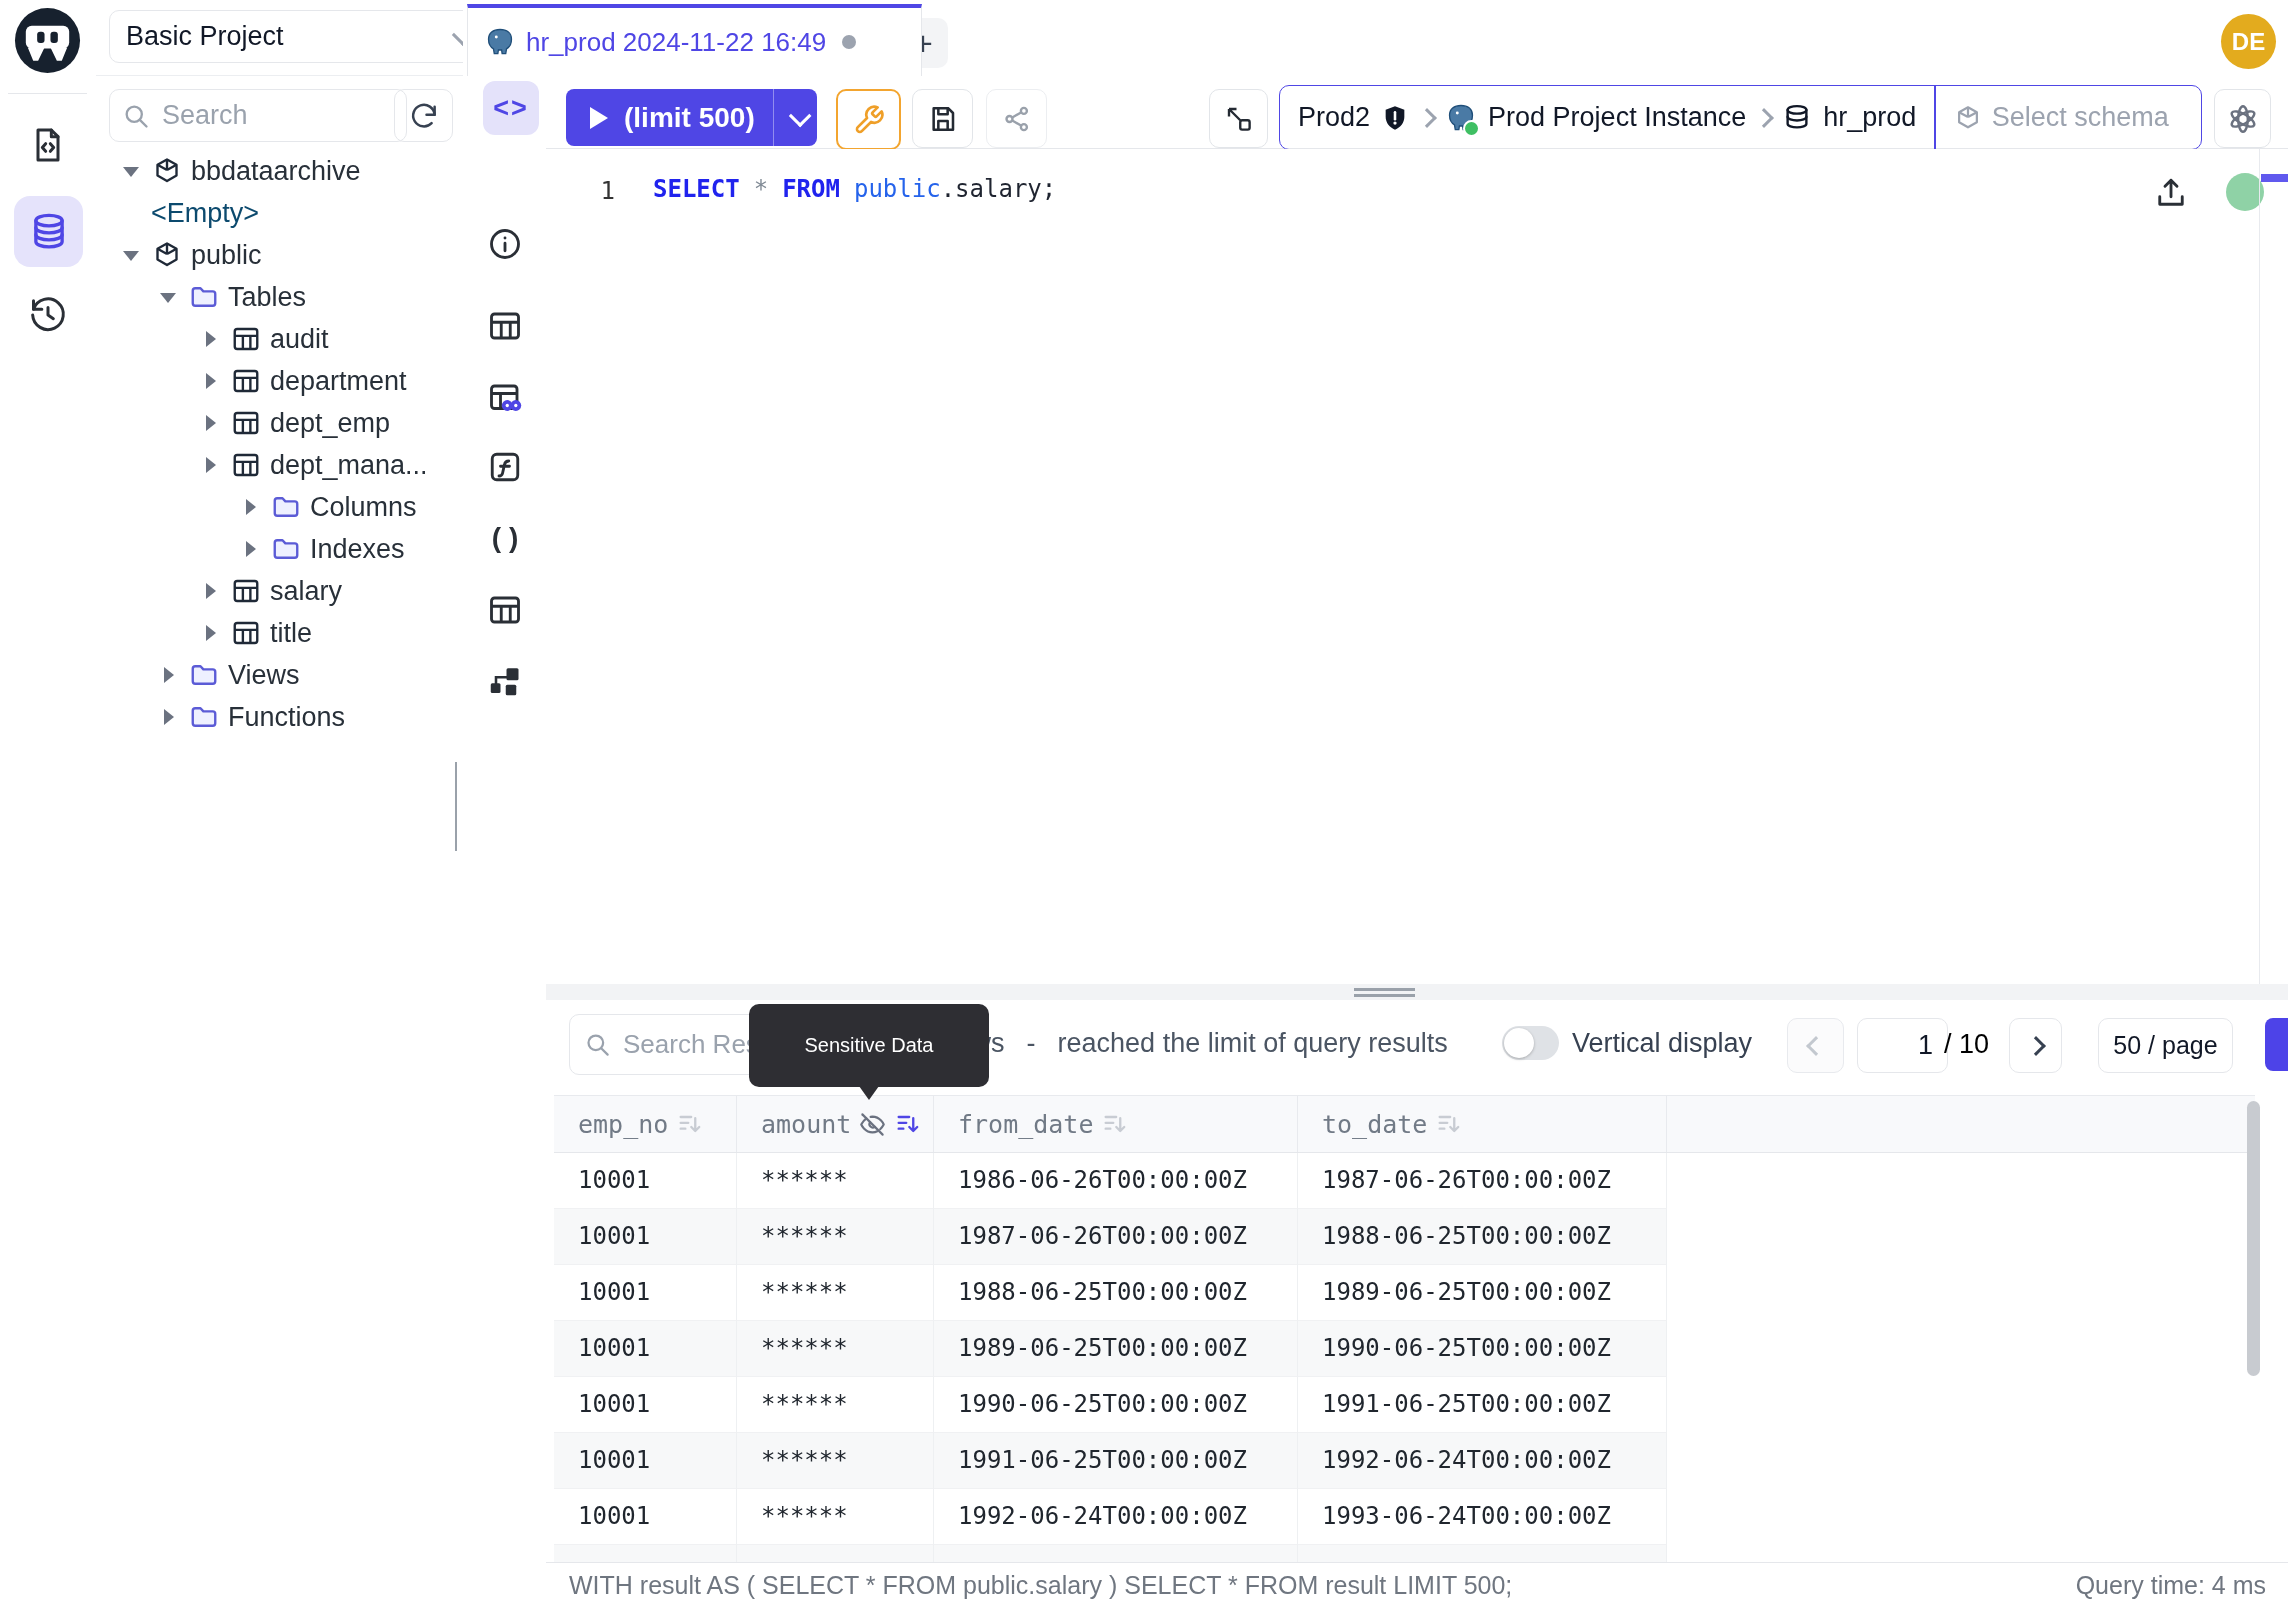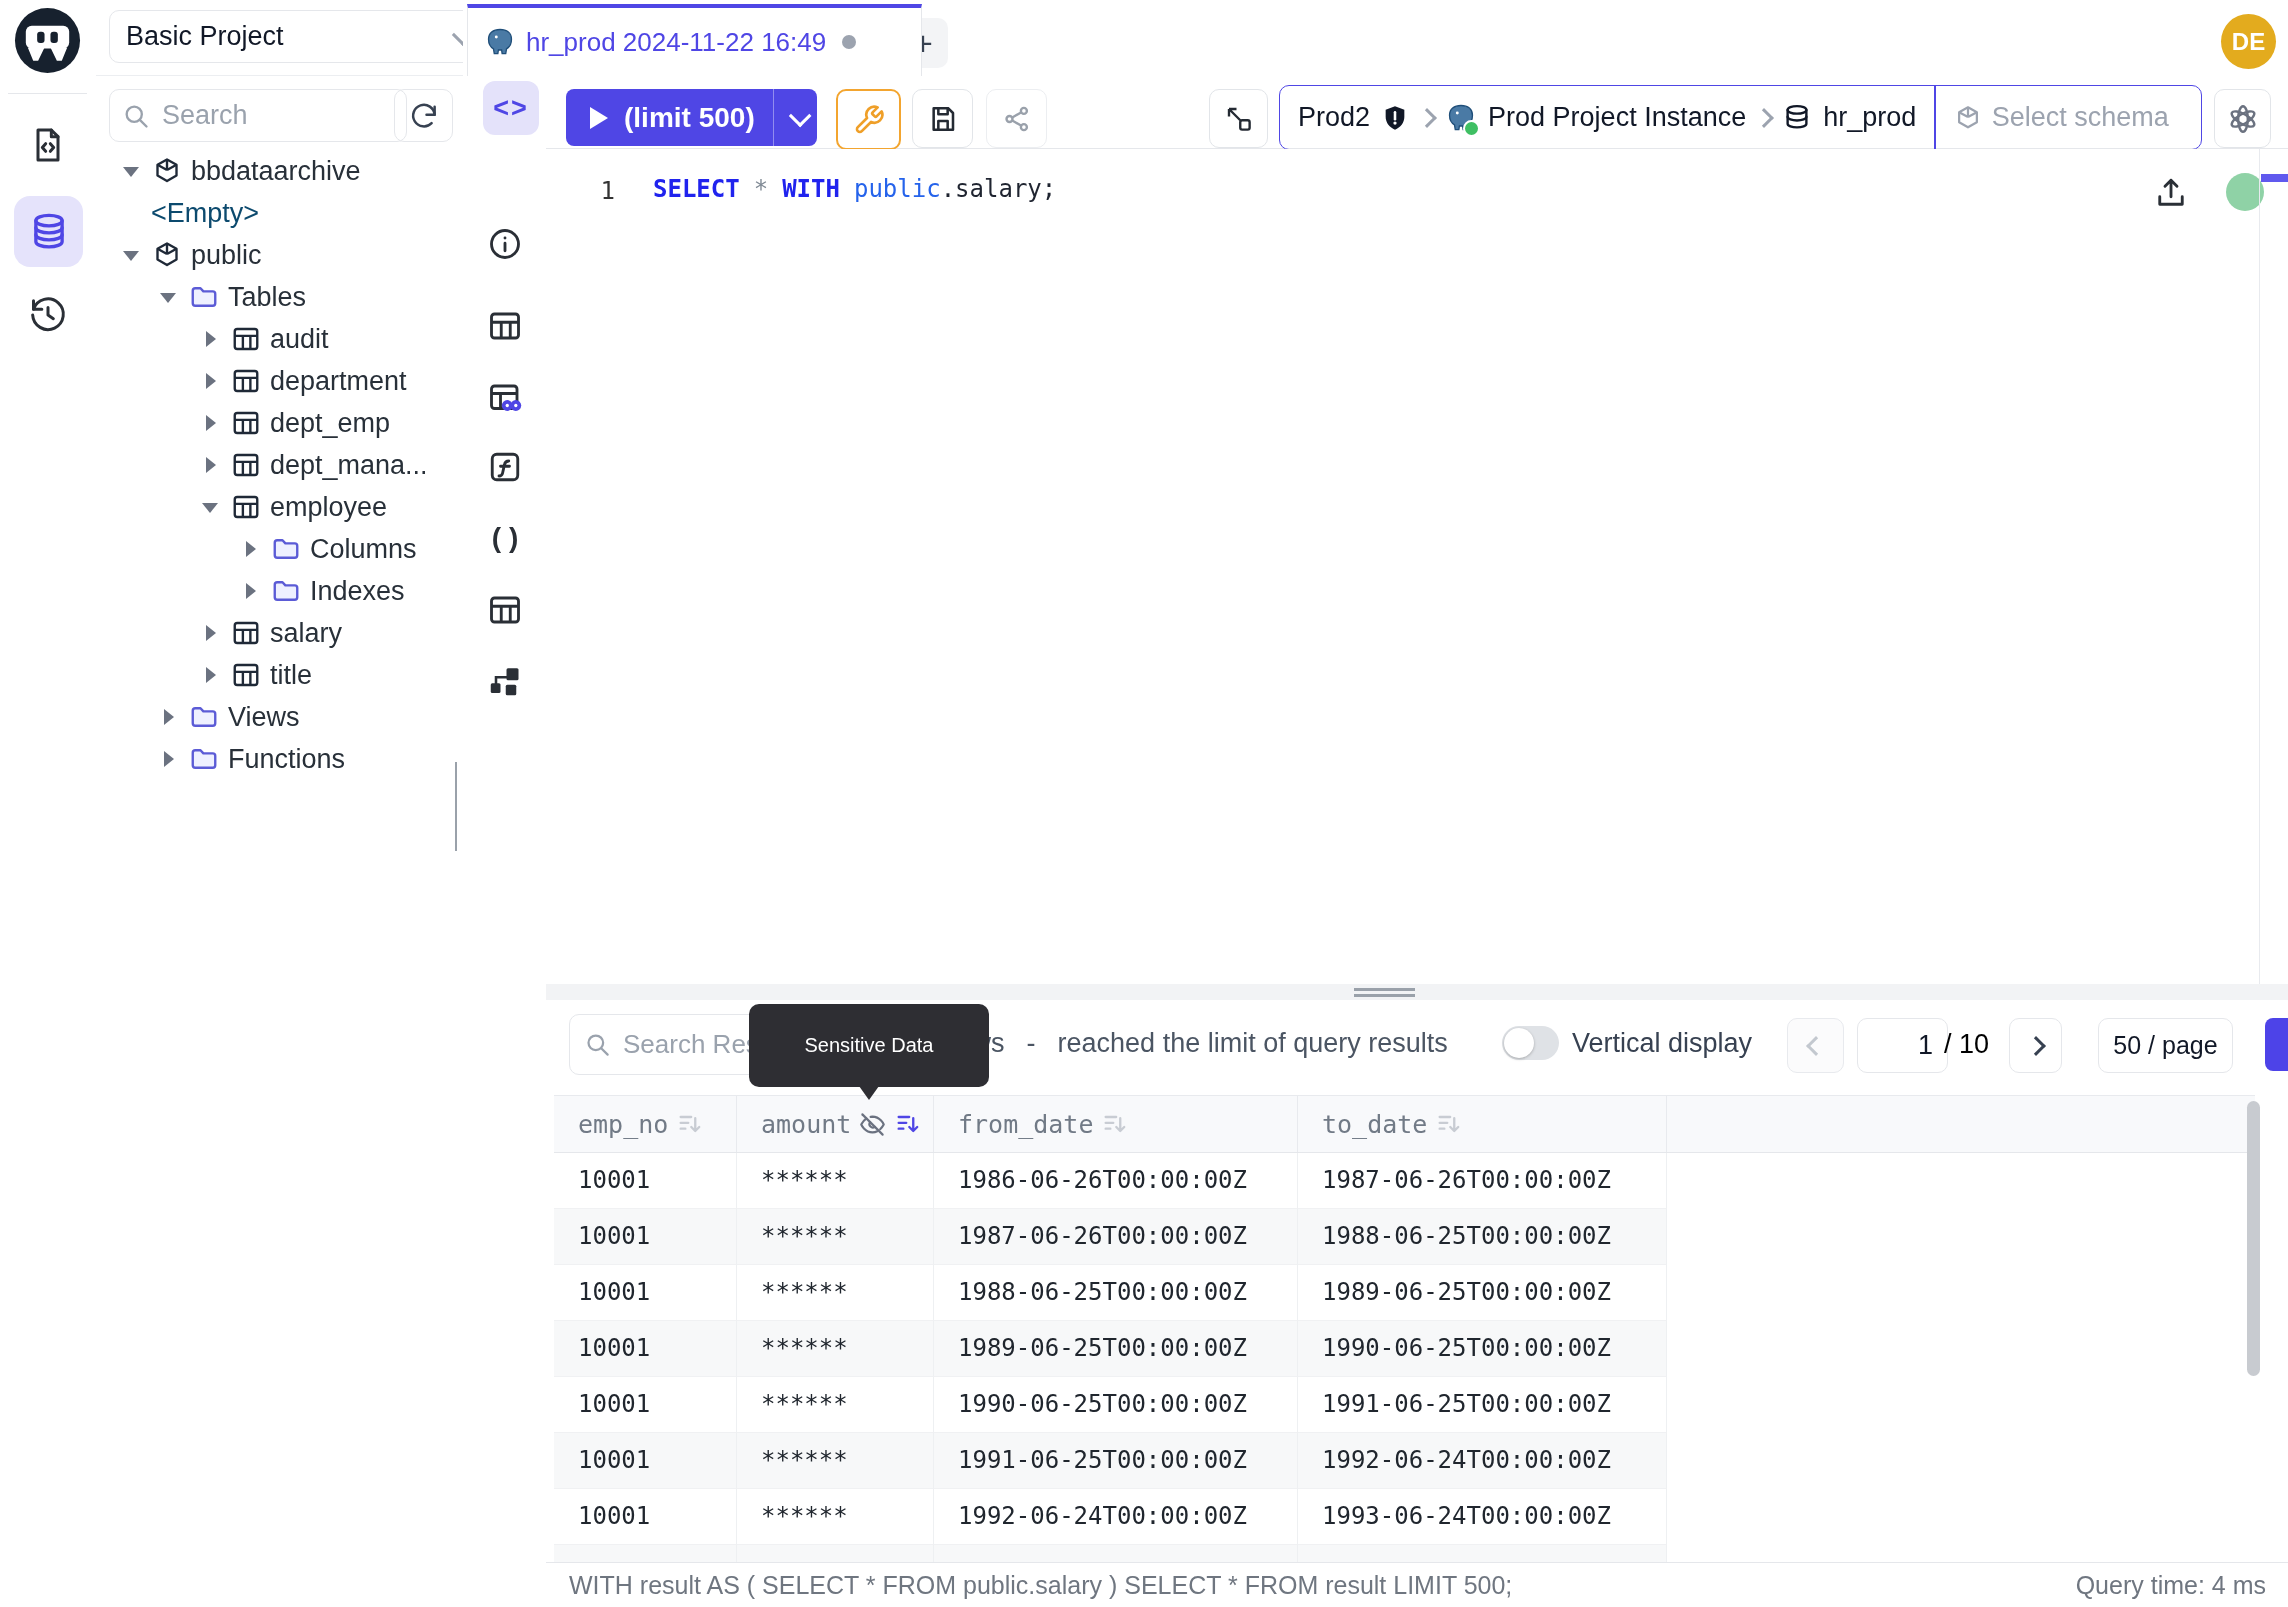--- a/index.html
+++ b/index.html
@@ -290,30 +290,20 @@
     <div class="trow lvl2">
       <span class="car r"></span>
       <span class="ic ticon">
           <svg viewBox="0 0 24 24" fill="none" stroke="currentColor" stroke-width="1.9">
             <rect x="3" y="4" width="18" height="16" rx="2"></rect>
             <path d="M3 9.5h18M9.5 9.5V20M15.5 9.5V20"></path>
           </svg>
         </span>
       <span>dept_mana...</span>
     </div>
-    <div class="trow lvl2">
-      <span class="car d"></span>
-      <span class="ic ticon">
-          <svg viewBox="0 0 24 24" fill="none" stroke="currentColor" stroke-width="1.9">
-            <rect x="3" y="4" width="18" height="16" rx="2"></rect>
-            <path d="M3 9.5h18M9.5 9.5V20M15.5 9.5V20"></path>
-          </svg>
-        </span>
-      <span>employee</span>
-    </div>
     <div class="trow lvl3">
       <span class="car r"></span>
       <span class="ic ticon" style="color:#5b5bd6;">
           <svg viewBox="0 0 24 24" fill="#eef0ff" stroke="currentColor" stroke-width="1.9" stroke-linejoin="round">
             <path d="M3 7a2 2 0 0 1 2-2h4.2L11.5 7.5H19a2 2 0 0 1 2 2V17a2 2 0 0 1-2 2H5a2 2 0 0 1-2-2z"></path>
           </svg>
         </span>
       <span>Columns</span>
     </div>
     <div class="trow lvl3">
@@ -517,21 +507,21 @@
           <ellipse cx="12" cy="12" rx="3.4" ry="9"></ellipse>
           <ellipse cx="12" cy="12" rx="3.4" ry="9" transform="rotate(60 12 12)"></ellipse>
           <ellipse cx="12" cy="12" rx="3.4" ry="9" transform="rotate(120 12 12)"></ellipse>
         </svg>
     </span>
   </div>
 </div>
 
 <div id="editor" class="abs">
   <div id="gutter">1</div>
-  <div id="codeline"><span class="tok kw">SELECT</span><span class="tok op">*</span><span class="tok kw">WITH</span><span class="schema-tok">public</span><span class="plain">.salary;</span></div>
+  <div id="codeline"><span class="tok kw">SELECT</span><span class="tok op">*</span><span class="tok kw">FROM</span><span class="schema-tok">public</span><span class="plain">.salary;</span></div>
   <span class="ic" id="export-icon">
     <svg viewBox="0 0 24 24" fill="none" stroke="currentColor" stroke-width="1.9" stroke-linecap="round" stroke-linejoin="round">
         <path d="M12 14.5V3.5M8 7.5l4-4 4 4"></path>
         <path d="M4.5 14.5v5h15v-5"></path>
       </svg>
   </span>
   <span id="sync-dot"></span>
   <div id="editor-ruler"></div>
   <div id="ruler-mark"></div>
 </div>

